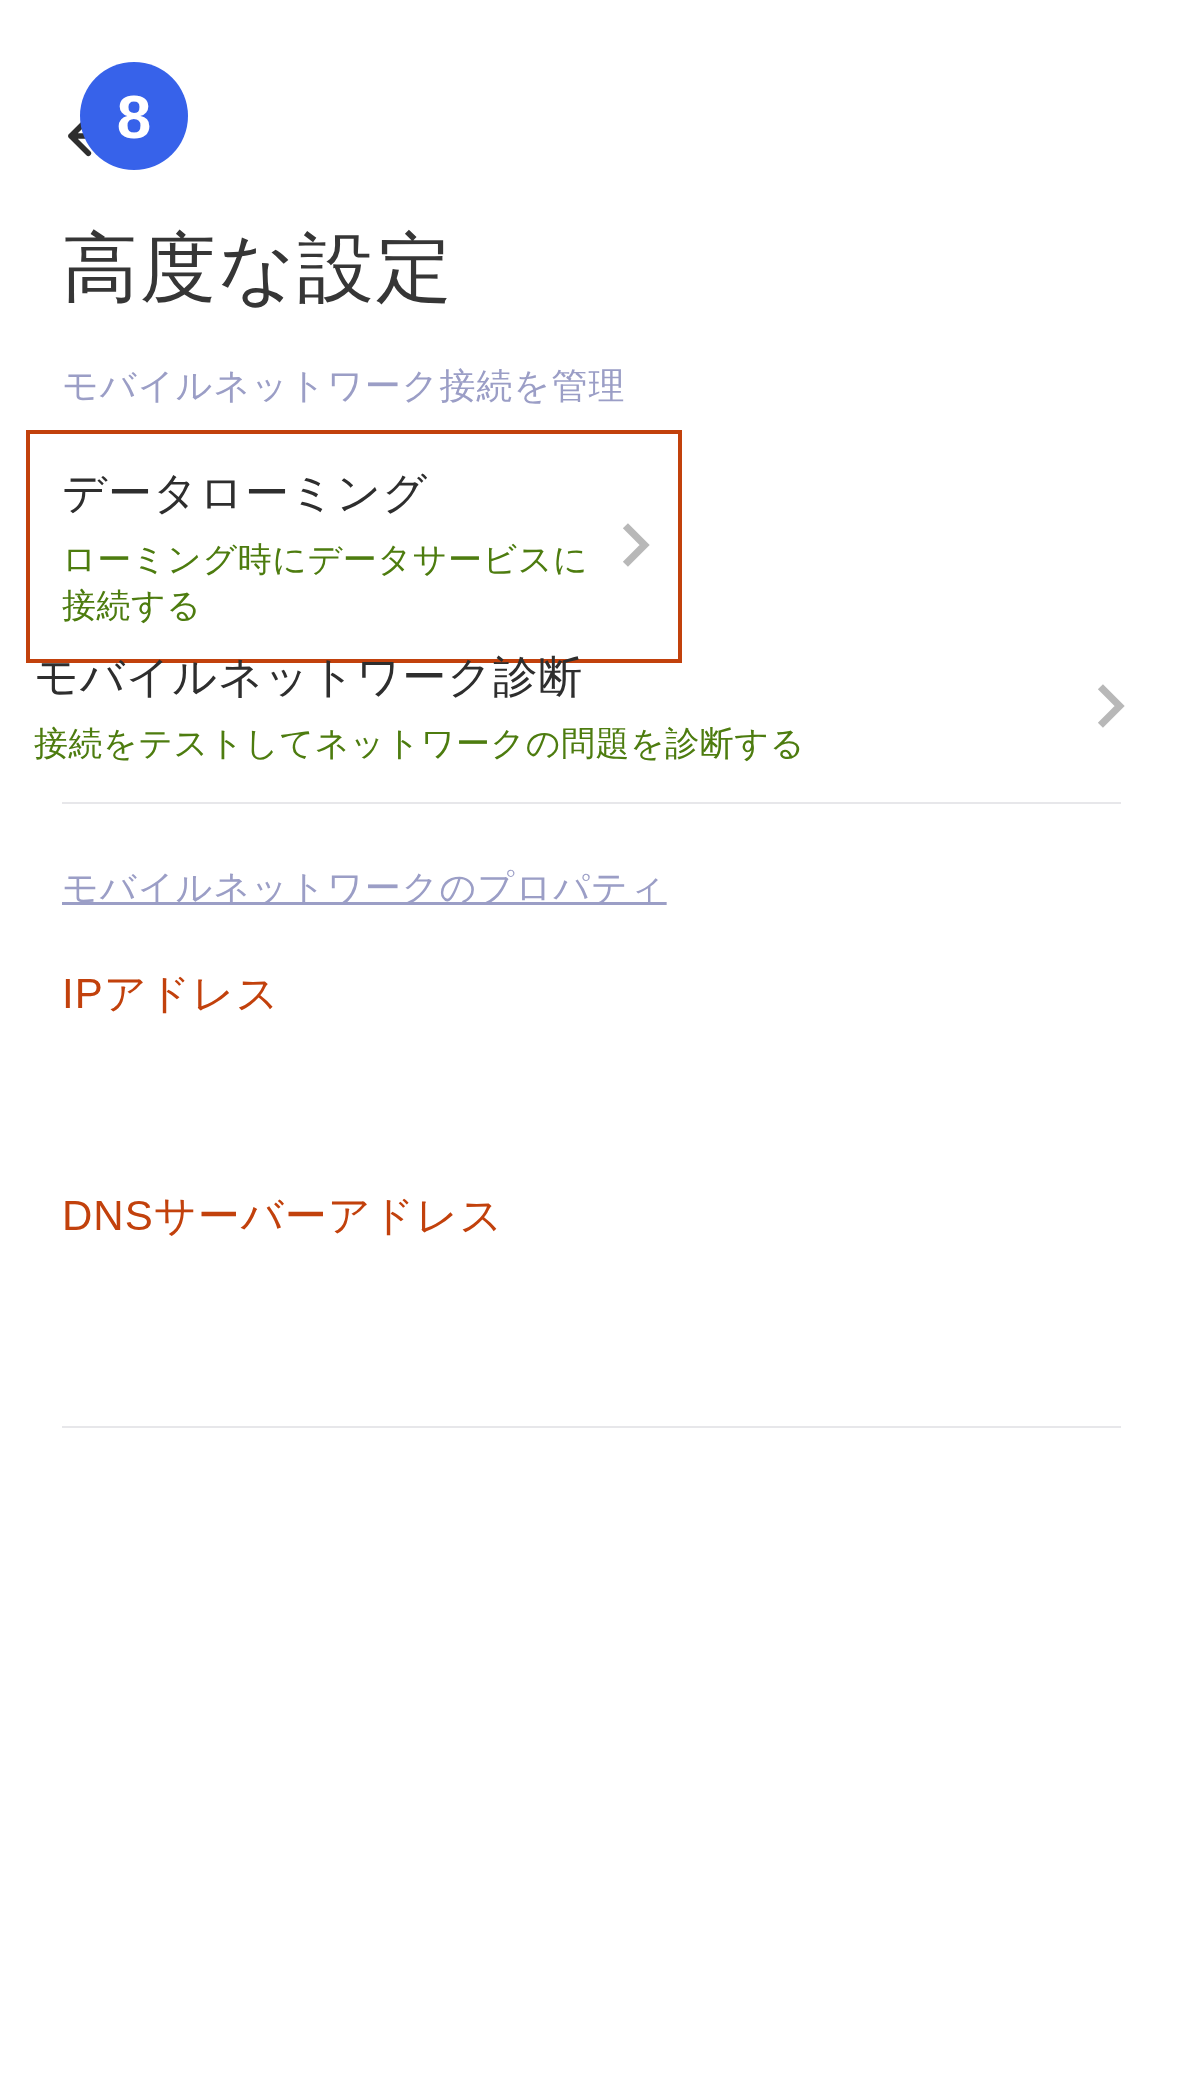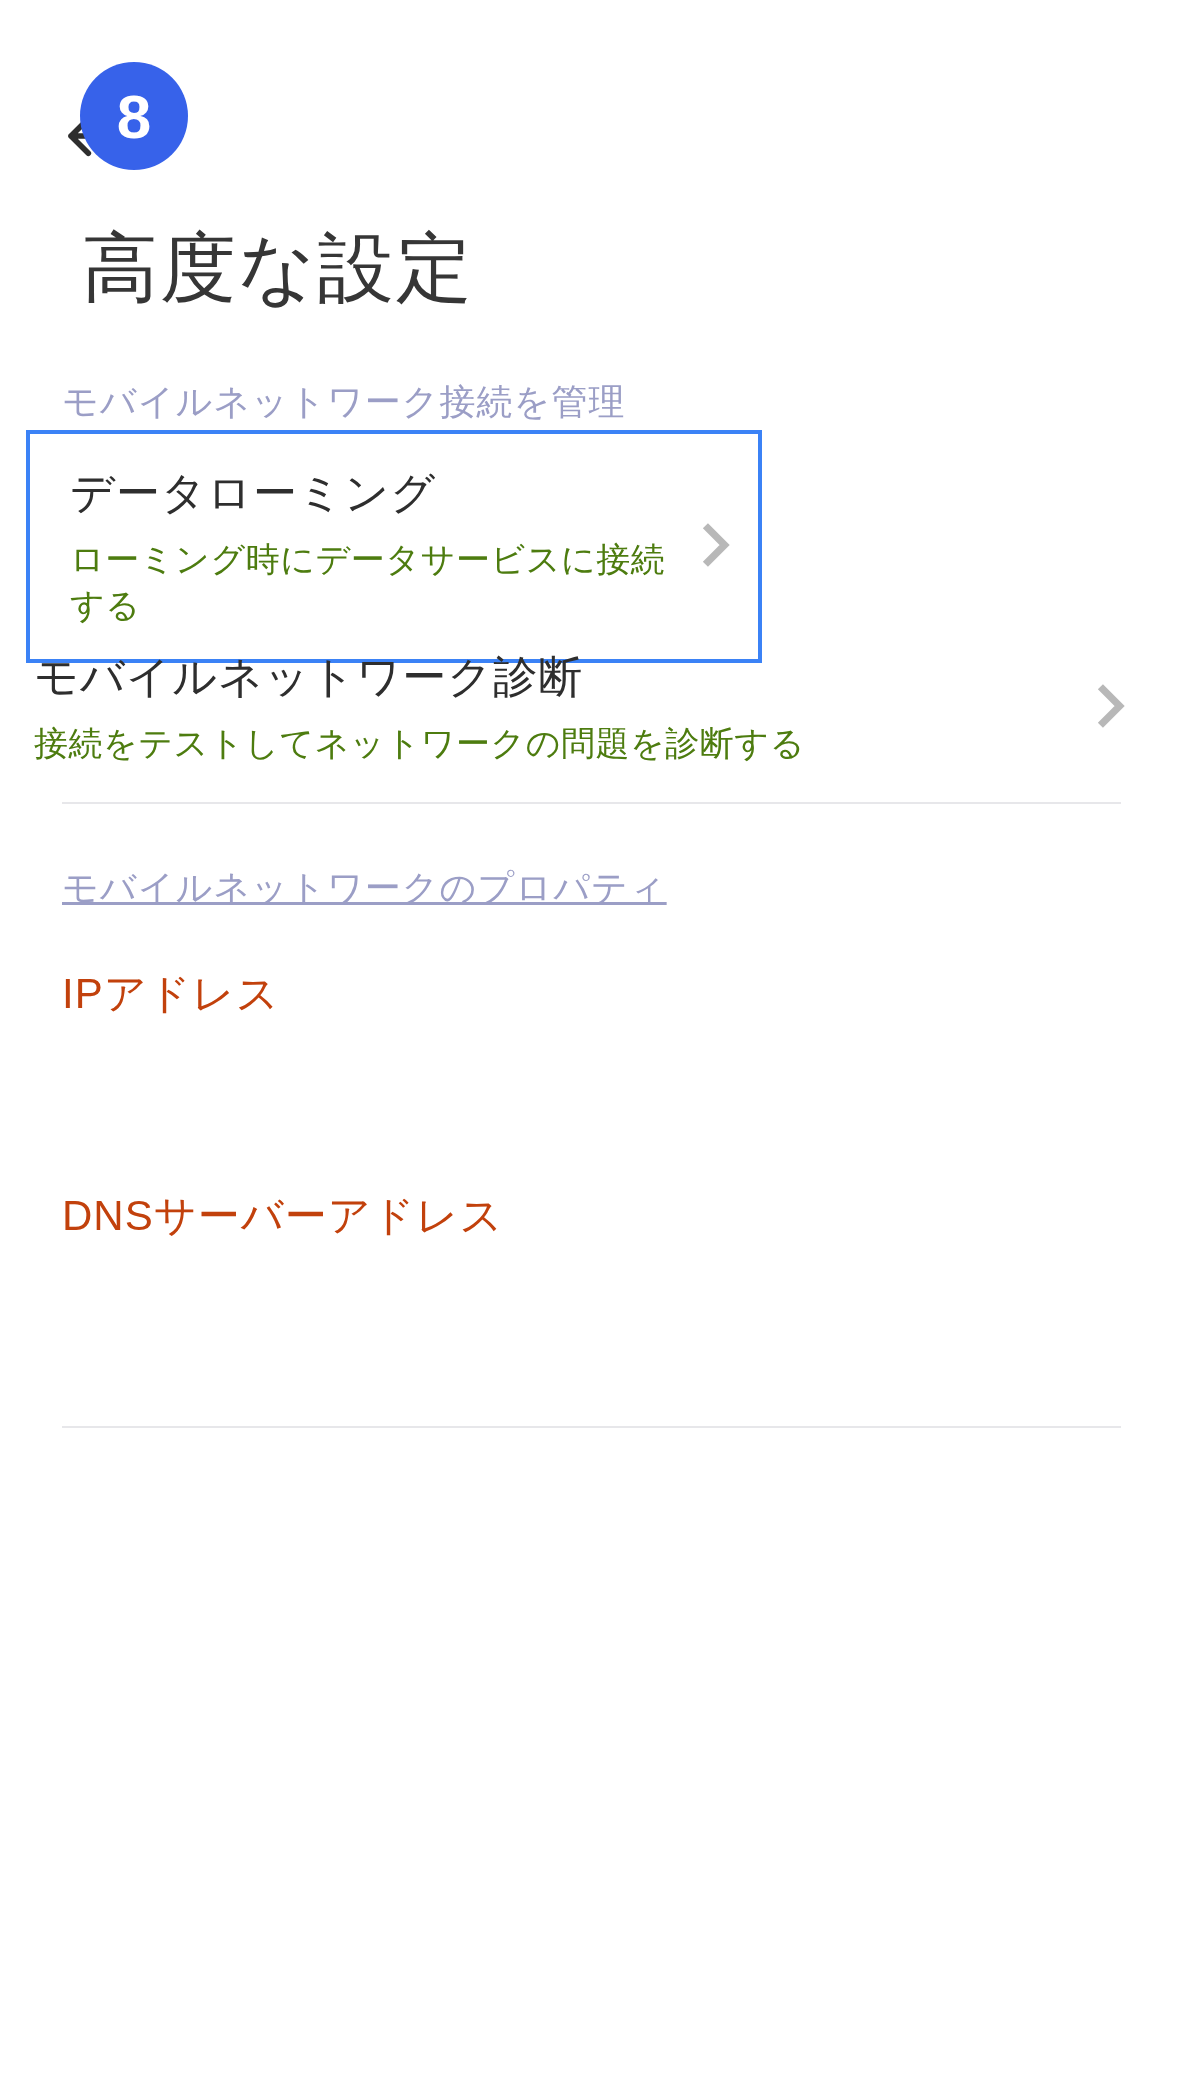--- a/index.html
+++ b/index.html
@@ -35,48 +35,47 @@
       z-index: 5;
     }
     .page-title {
       position: absolute;
       top: 218px;
       left: 62px;
       font-size: 76px;
       font-weight: 500;
       color: #363636;
       letter-spacing: 2px;
-      margin-left: 20px;
     }
     .section-header {
       color: #9b9ec6;
       font-size: 36px;
       font-weight: 400;
       padding: 0 62px;
       letter-spacing: 1px;
     }
     .section-1-header {
       position: absolute;
-      top: 378px;
+      top: 362px;
       width: 100%;
     }
     .list-item {
       display: flex;
       align-items: center;
       justify-content: space-between;
       padding: 34px 54px 34px 34px;
       cursor: pointer;
     }
     .item1 {
       position: absolute;
       top: 430px;
       left: 26px;
-      width: 736px;
-      border: 4px solid #3b82f6;
-      padding: 30px 28px 30px 40px;
+      width: 656px;
+      border: 4px solid #c2410c;
+      padding: 30px 28px 30px 32px;
     }
     .item2 {
       position: absolute;
       top: 614px;
       width: 100%;
     }
     .item-texts { display: flex; flex-direction: column; gap: 14px; }
     .item-title {
       font-size: 44px;
       font-weight: 500;

